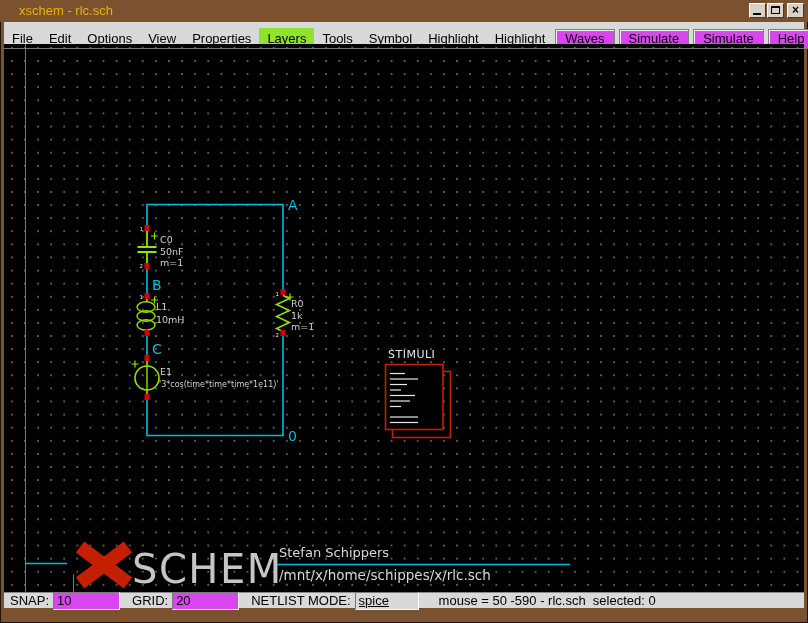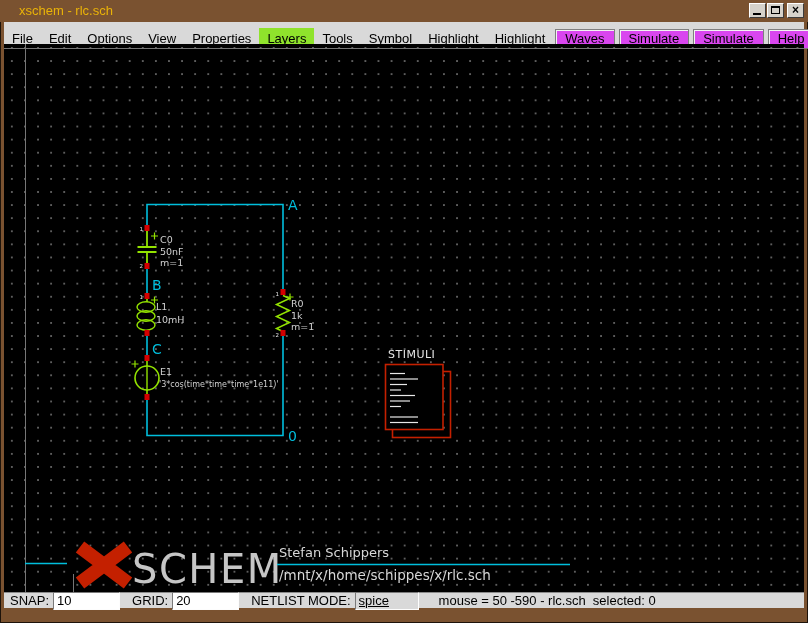--- a/index.html
+++ b/index.html
@@ -17,21 +17,21 @@
   .menu-item.hl{background:#8fe32c;}
   .menu-spacer{flex:1;}
   .menu-btn{margin:1px 2px;border:1px solid #7f7f7f;background:#d946ef;box-shadow:inset 1px 1px 0 #f2f2f2;padding:0 9px;line-height:18px;font-size:13px;cursor:pointer;}
   .canvas{position:absolute;left:4px;top:44px;width:800px;height:548px;background:#000;
     background-image:radial-gradient(circle,#5e5e5e 0.7px,transparent 1.1px);
     background-size:13.1px 13.1px;background-position:1.3px -2.6px;}
   .canvas svg{position:absolute;left:0;top:0;}
   .statusbar{position:absolute;left:4px;top:592px;width:800px;height:16px;background:#d9d9d9;border-top:1px solid #8a8a8a;box-sizing:border-box;display:flex;align-items:center;font-size:13px;color:#000;padding-left:6px;}
   .sb-label{margin-right:4px;white-space:pre;}
   .sb-input{height:18px;border:1px solid;border-color:#7a7a7a #fdfdfd #fdfdfd #7a7a7a;box-sizing:border-box;font-family:"Liberation Sans",sans-serif;font-size:13px;padding:0 3px;margin-right:12px;}
-  .sb-green{background:#ffffff;width:67px;}
+  .sb-green{background:#d946ef;width:67px;}
   .sb-gray{background:#d9d9d9;width:64px;text-decoration:underline;}
   .sb-status{margin-left:8px;white-space:pre;}
   text{font-family:"DejaVu Sans",sans-serif;}
   .lbl{fill:#d0d0d0;font-size:9.5px;}
   .lbl-sm{fill:#d0d0d0;font-size:8px;}
   .pinnum{fill:#e8e8e8;font-size:5.5px;}
   .netlbl{fill:#00bedc;font-size:14px;}
 </style>
 </head>
 <body>

